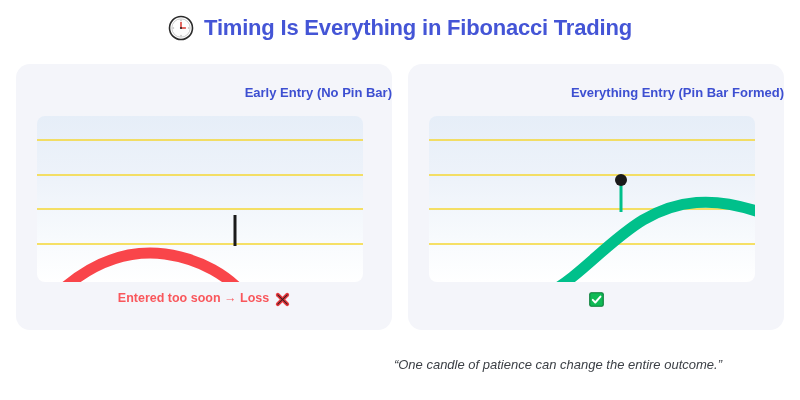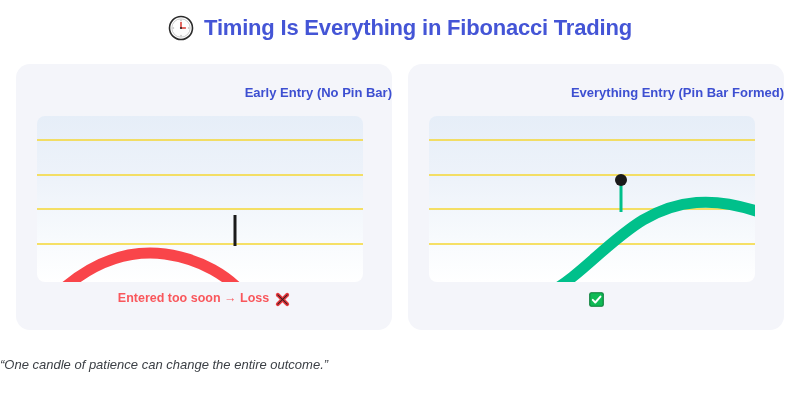--- a/index.html
+++ b/index.html
@@ -122,21 +122,21 @@
     display: block;
     flex: 0 0 auto;
   }
 
   
   .footer-quote {
     position: absolute;
     left: 0;
     top: 358px;
     width: 722px;
-    text-align: left;
+    text-align: right;
     font-size: 13px;
     font-style: italic;
     color: #3c4046;
     line-height: 1;
   }
 </style>
 </head>
 <body>
 
 <div class="page">

